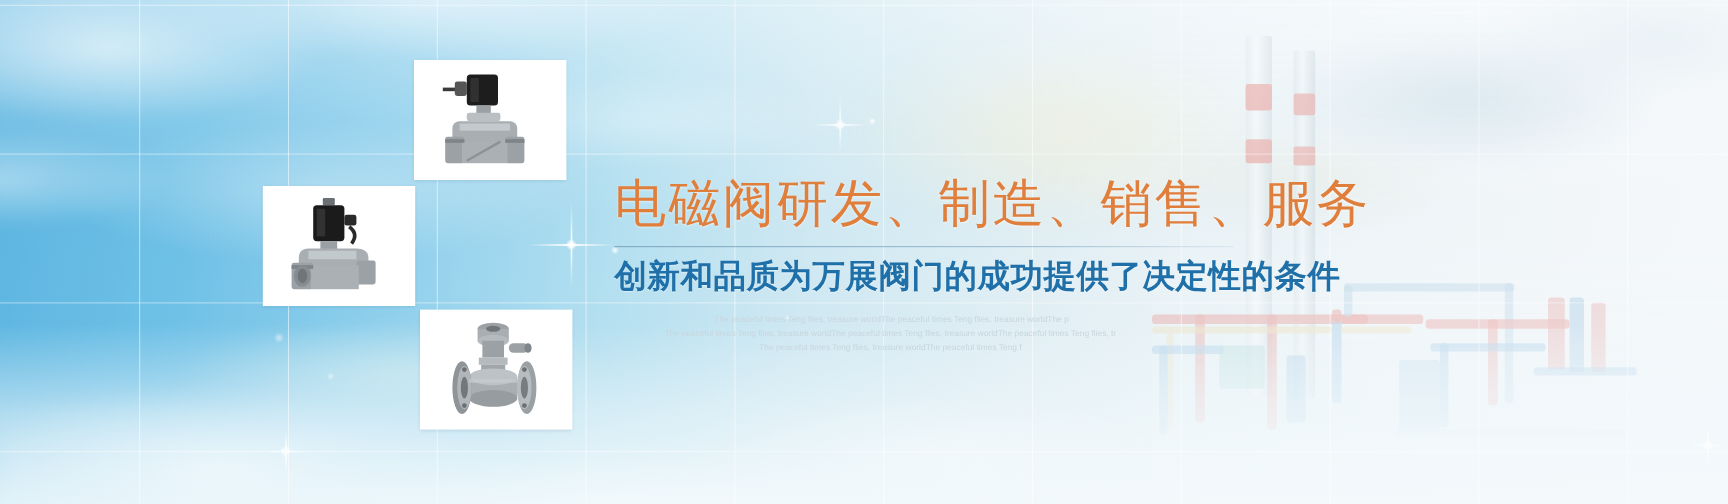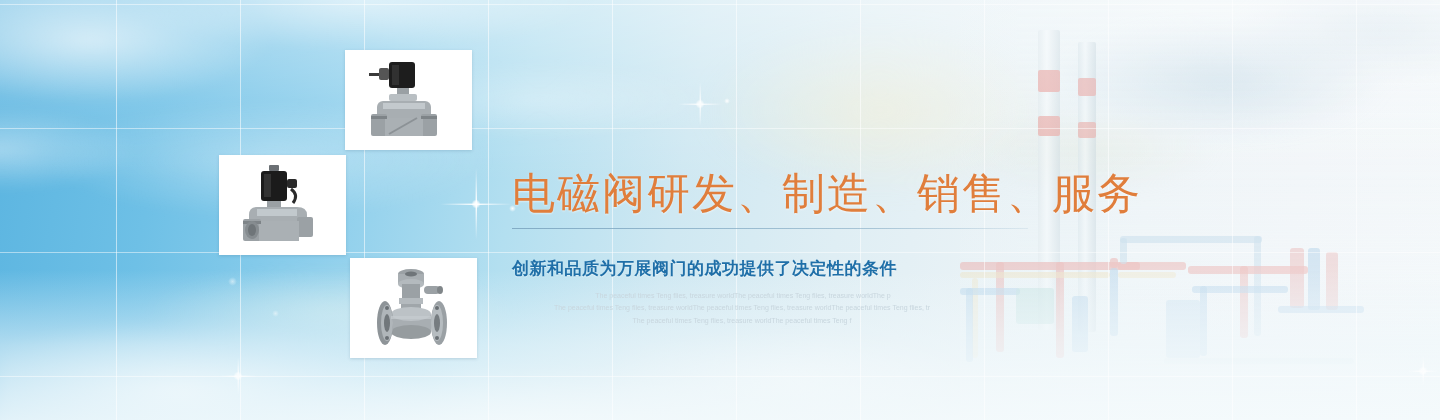--- a/index.html
+++ b/index.html
@@ -112,30 +112,30 @@
     display:flex;align-items:center;justify-content:center;
   }
   .tile svg{display:block;}
 
   
   .copy{position:absolute;left:512px;top:148px;width:600px;}
   .headline{
     font-size:43px;line-height:1.06;font-weight:400;
     color:#e07e3c;letter-spacing:2px;white-space:nowrap;
     text-shadow:0 1px 2px rgba(255,255,255,.55);
-    margin-top:23px;
   }
   .rule{
     margin-top:11px;height:1px;width:516px;
     background:linear-gradient(90deg,rgba(122,163,190,.85),rgba(122,163,190,.55) 70%,rgba(122,163,190,.15));
   }
   .subhead{
-    margin-top:30px;font-size:17px;font-weight:bold;line-height:1.15;
+    margin-top:12px;font-size:27px;font-weight:bold;line-height:1.15;
     color:#1f6fa8;letter-spacing:.5px;white-space:nowrap;
     text-shadow:0 1px 1px rgba(255,255,255,.5);
+    font-family:Liberation Mono, monospace;
   }
   .fineprint{
     margin-top:12px;color:#c8d6de;font-size:7px;line-height:1.75;
     text-align:center;width:430px;margin-left:16px;white-space:nowrap;
     overflow:hidden;
   }
   .fineprint div{overflow:hidden;text-overflow:clip;}
   .fp1{width:430px;}
   .fp2{width:452px;margin-left:-12px;}
   .fp3{width:360px;margin-left:34px;}

